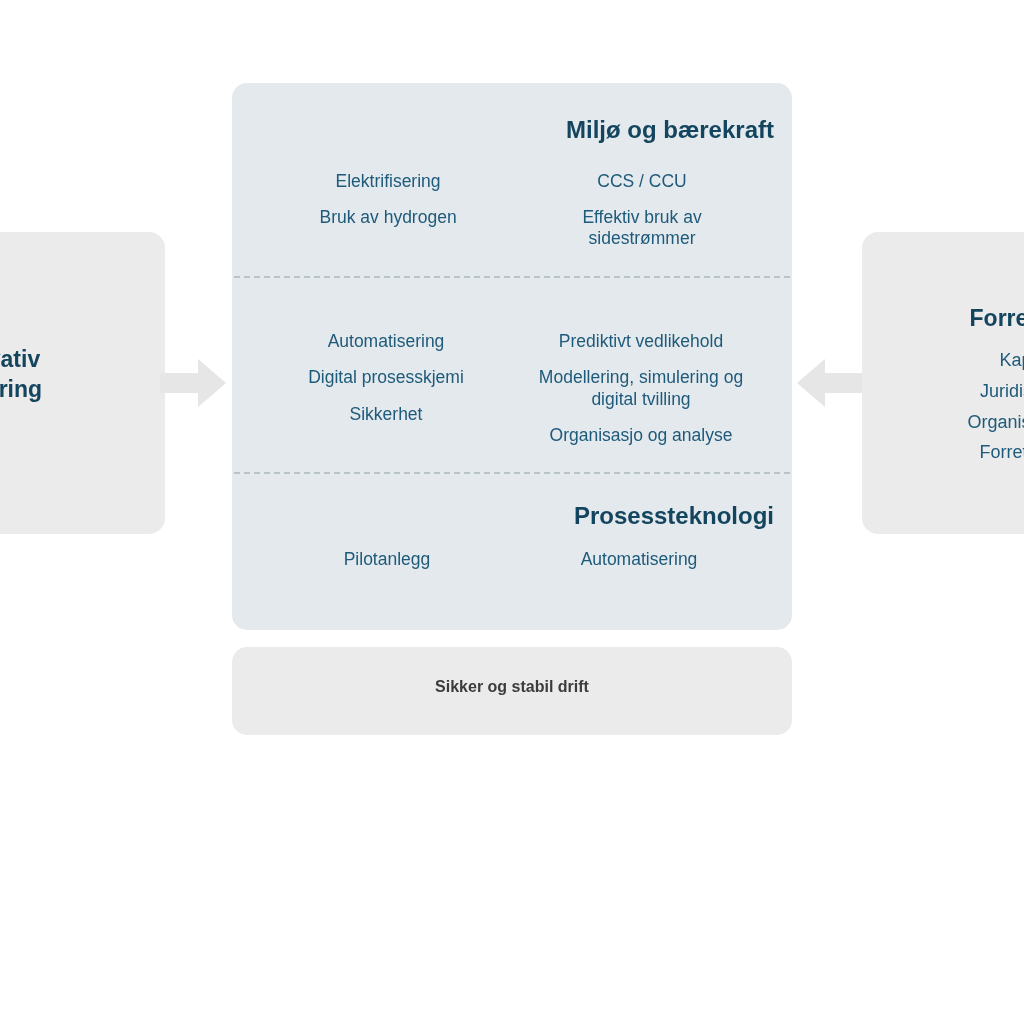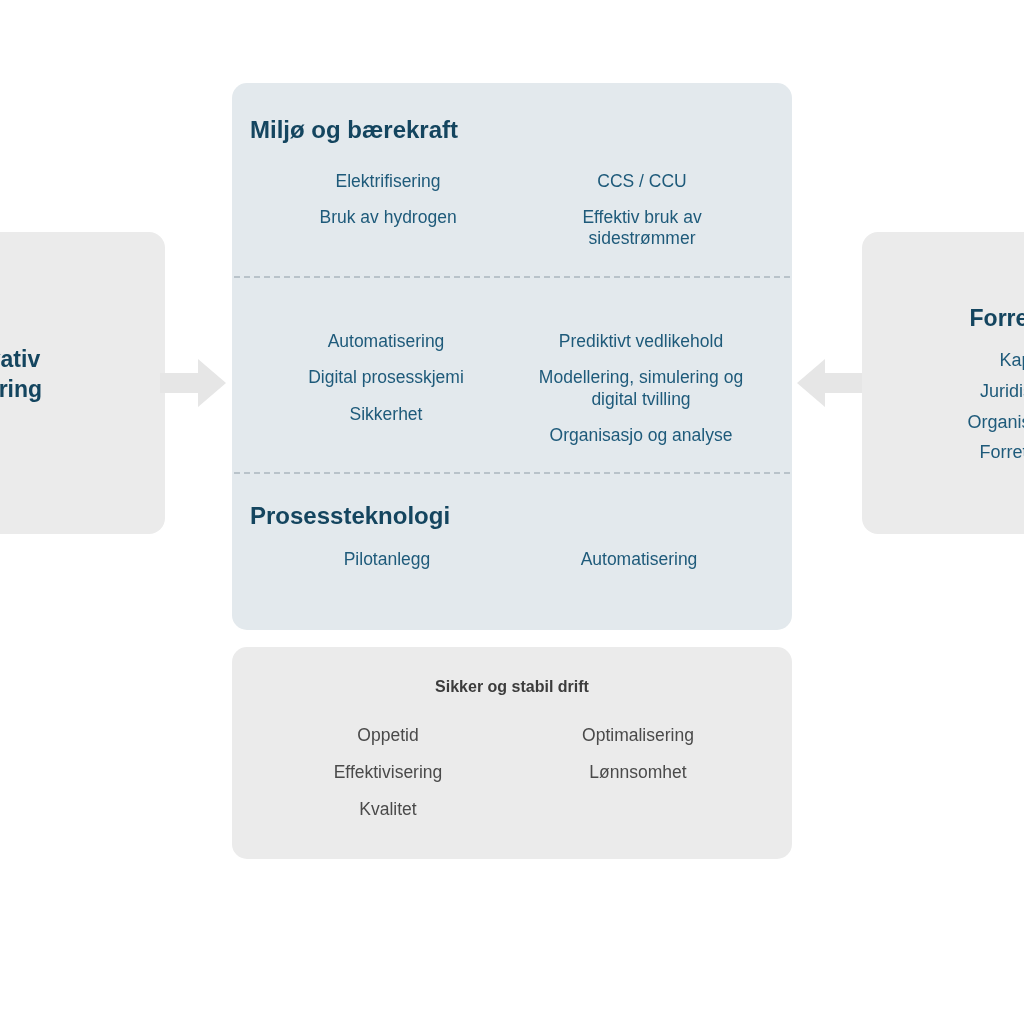--- a/index.html
+++ b/index.html
@@ -98,21 +98,21 @@
   }
   .section-divider {
     border-top: 2px dashed #b9c3ca;
     margin: 0 2px;
     height: 0;
   }
   .section-title {
     font-size: 24px;
     font-weight: bold;
     color: #14455f;
-    text-align: left;
+    text-align: right;
     margin: 0;
     line-height: 1.2;
   }
   .cols {
     display: flex;
     width: 100%;
   }
   .col {
     width: 50%;
     box-sizing: border-box;
@@ -254,27 +254,16 @@
           <div class="col col-right">
             <div class="item">Automatisering</div>
           </div>
         </div>
       </div>
 
     </div>
 
     <div class="bottom-box">
       <div class="bottom-title">Sikker og stabil drift</div>
-      <div class="cols">
-        <div class="col col-left">
-          <div class="bottom-item">Oppetid</div>
-          <div class="bottom-item">Effektivisering</div>
-          <div class="bottom-item">Kvalitet</div>
-        </div>
-        <div class="col col-right">
-          <div class="bottom-item">Optimalisering</div>
-          <div class="bottom-item">Lønnsomhet</div>
-        </div>
-      </div>
     </div>
 
   </div>
 </div>
 
 </body></html>

